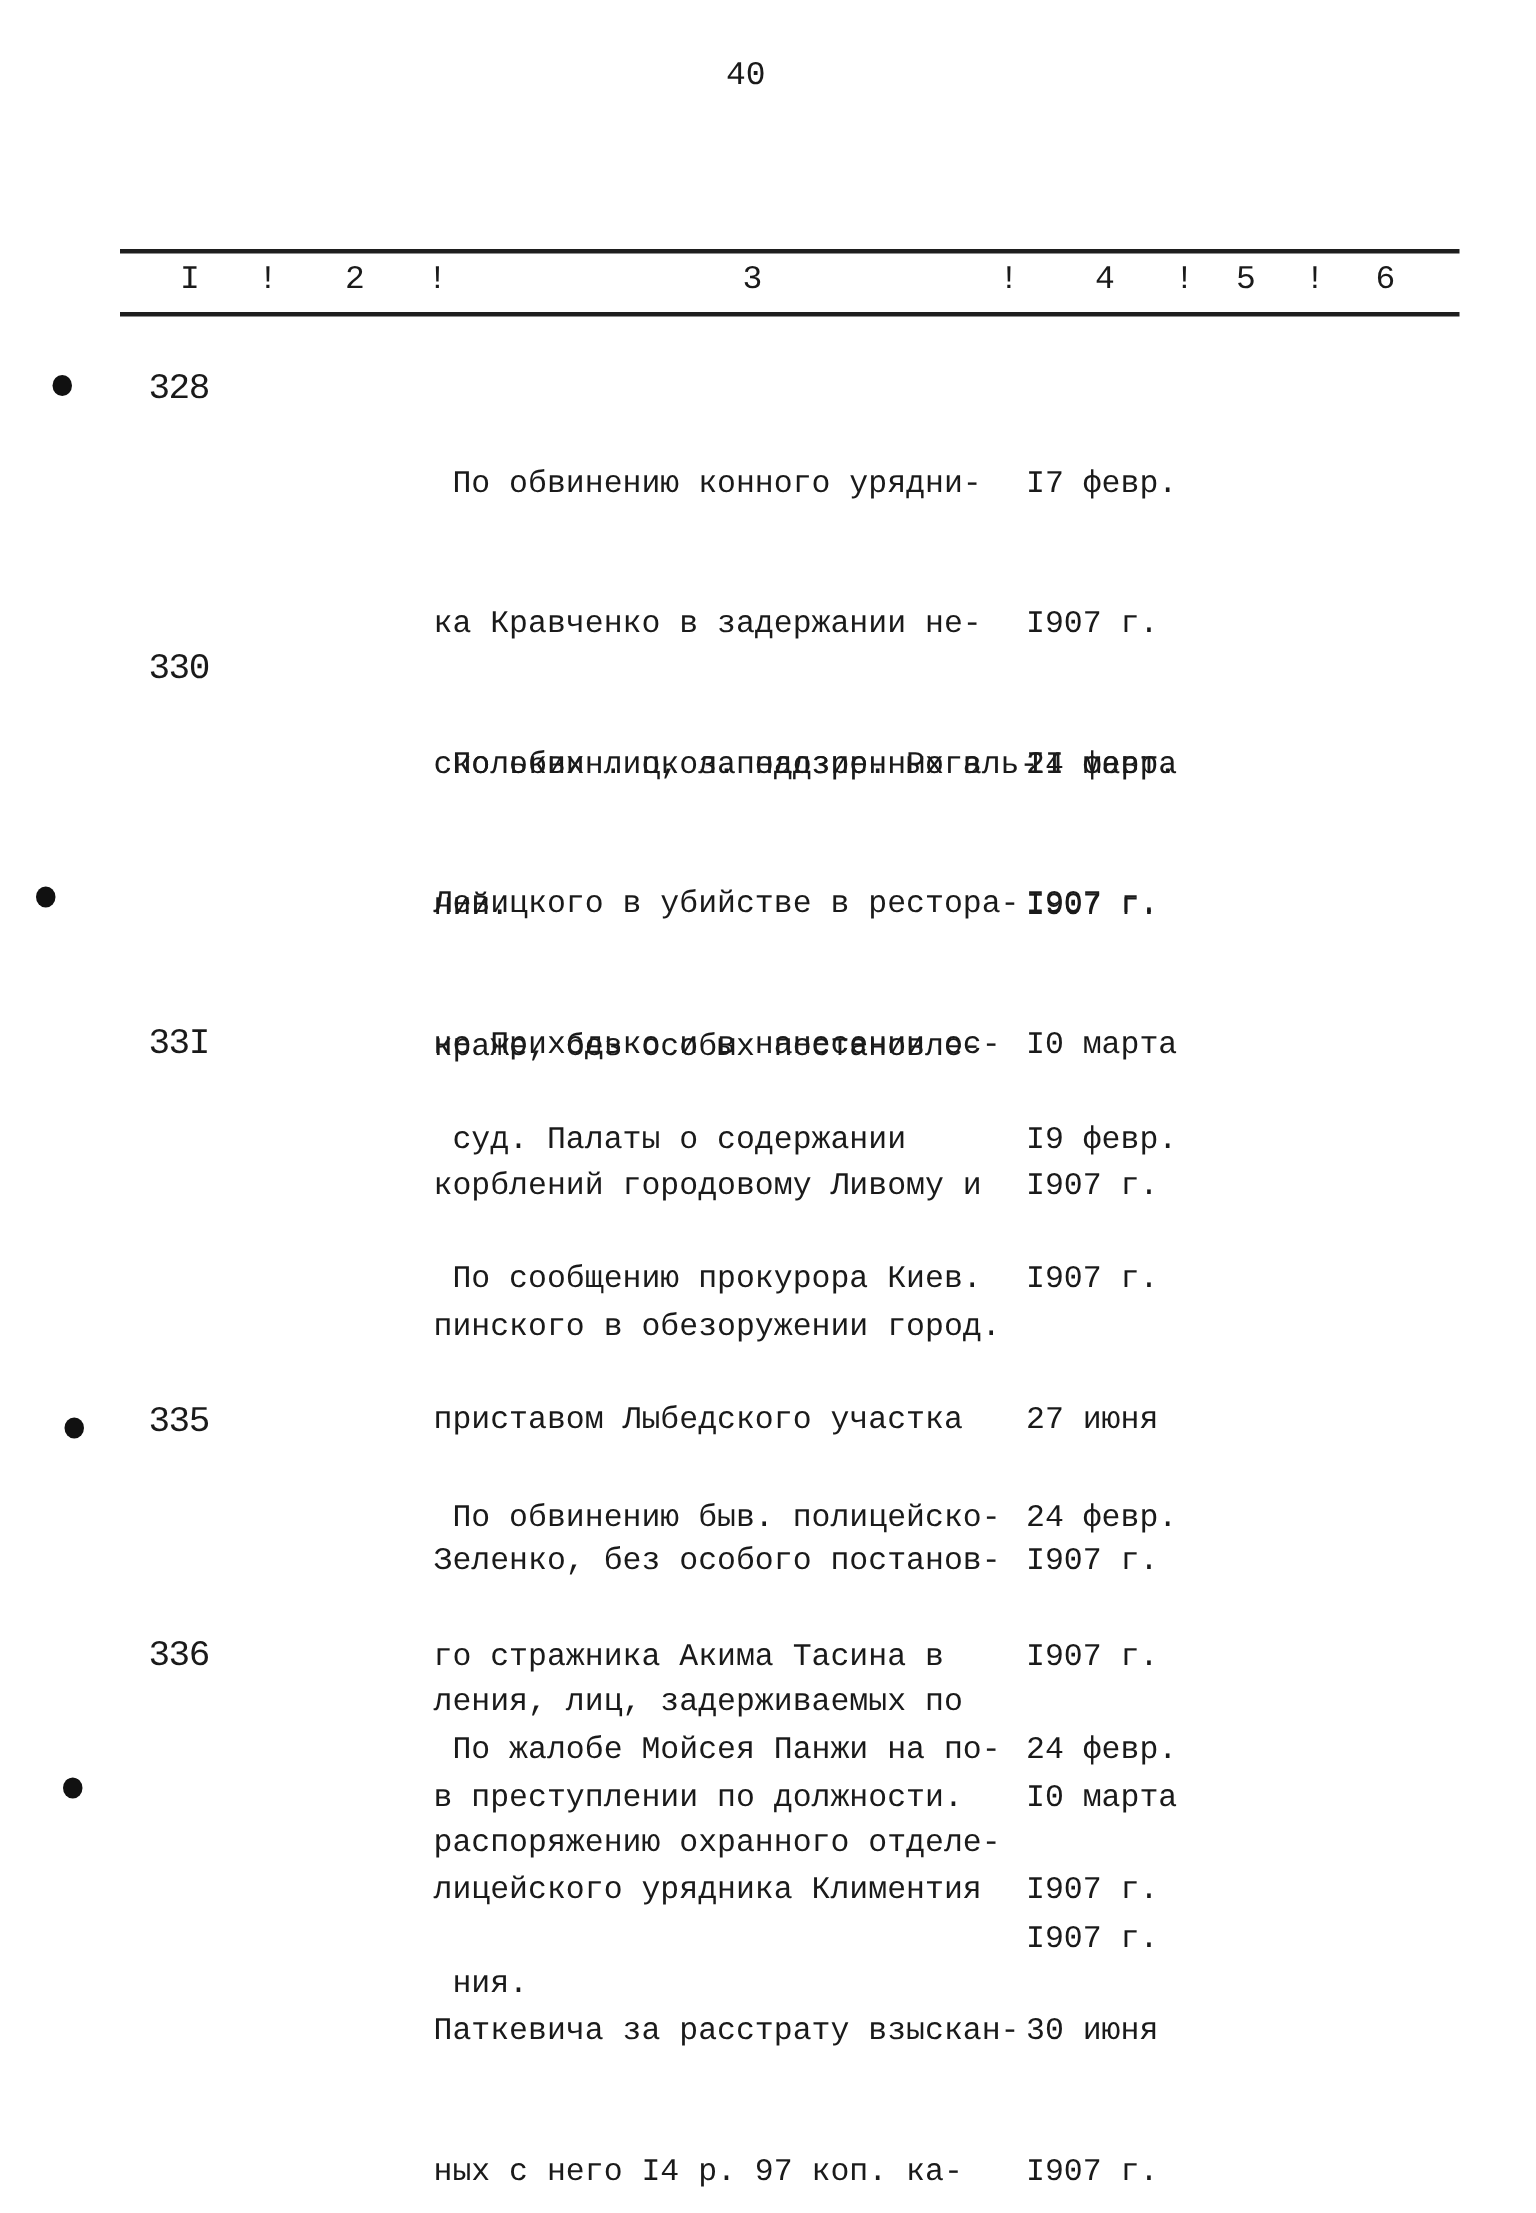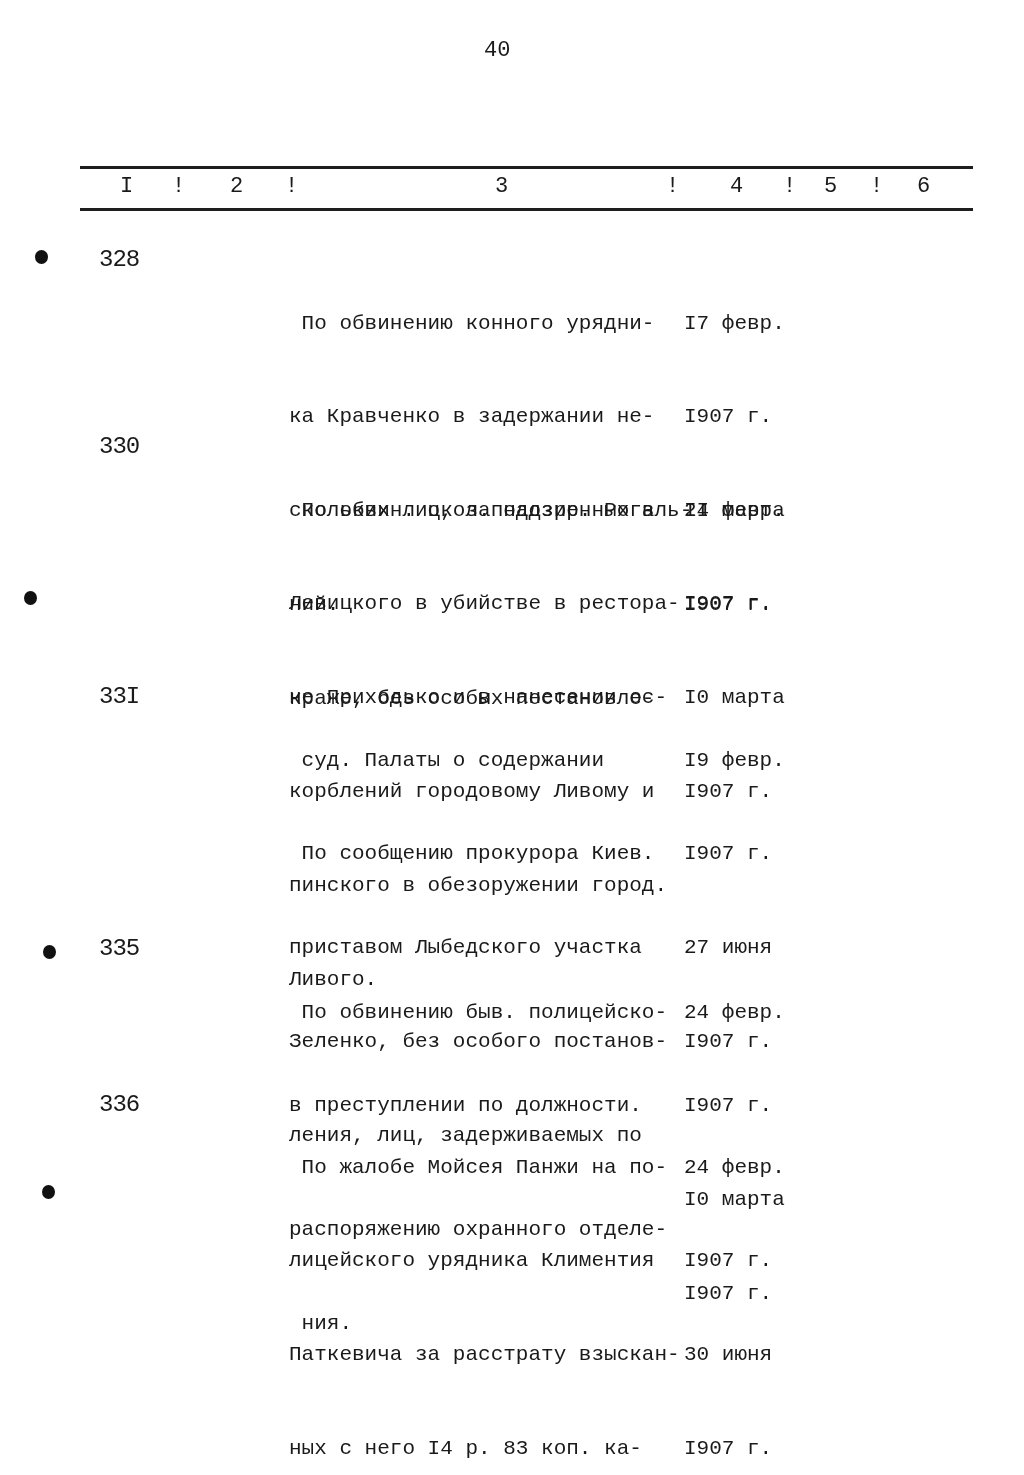--- a/index.html
+++ b/index.html
@@ -118,21 +118,20 @@
   </div>
 
   <div>
     <span class="entry-num" style="top:435px">330</span>
     <div class="entry-text" style="top:432px">
       <span class="line"> По обвин. окол. надзир. Рогаль-</span>
       <span class="line">Левицкого в убийстве в рестора-</span>
       <span class="line">не Приходько и в нанесении ос-</span>
       <span class="line">корблений городовому Ливому и</span>
       <span class="line">пинского в обезоружении город.</span>
-      <span class="line">Ливого.</span>
     </div>
     <div class="entry-dates" style="top:432px">
       <span class="line">2I февр.</span>
       <span class="line">I907 г.</span>
       <span class="line">I0 марта</span>
       <span class="line">I907 г.</span>
     </div>
   </div>
 
   <div>
@@ -151,37 +150,38 @@
       <span class="line">I907 г.</span>
       <span class="line">27 июня</span>
       <span class="line">I907 г.</span>
     </div>
   </div>
 
   <div>
     <span class="entry-num" style="top:937px">335</span>
     <div class="entry-text" style="top:934px">
       <span class="line"> По обвинению быв. полицейско-</span>
+      <span class="line">го стражника Акима Тасина в</span>
       <span class="line">в преступлении по должности.</span>
     </div>
     <div class="entry-dates" style="top:934px">
       <span class="line">24 февр.</span>
       <span class="line">I907 г.</span>
       <span class="line">I0 марта</span>
       <span class="line">I907 г.</span>
     </div>
   </div>
 
   <div>
     <span class="entry-num" style="top:1093px">336</span>
     <div class="entry-text" style="top:1089px">
       <span class="line"> По жалобе Мойсея Панжи на по-</span>
       <span class="line">лицейского урядника Климентия</span>
       <span class="line">Паткевича за расстрату взыскан-</span>
-      <span class="line">ных с него I4 р. 83 коп. ка-</span>
+      <span class="line">ных с него I4 р. 97 коп. ка-</span>
       
     </div>
     <div class="entry-dates" style="top:1089px">
       <span class="line">24 февр.</span>
       <span class="line">I907 г.</span>
       <span class="line">30 июня</span>
       <span class="line">I907 г.</span>
     </div>
   </div>
 

